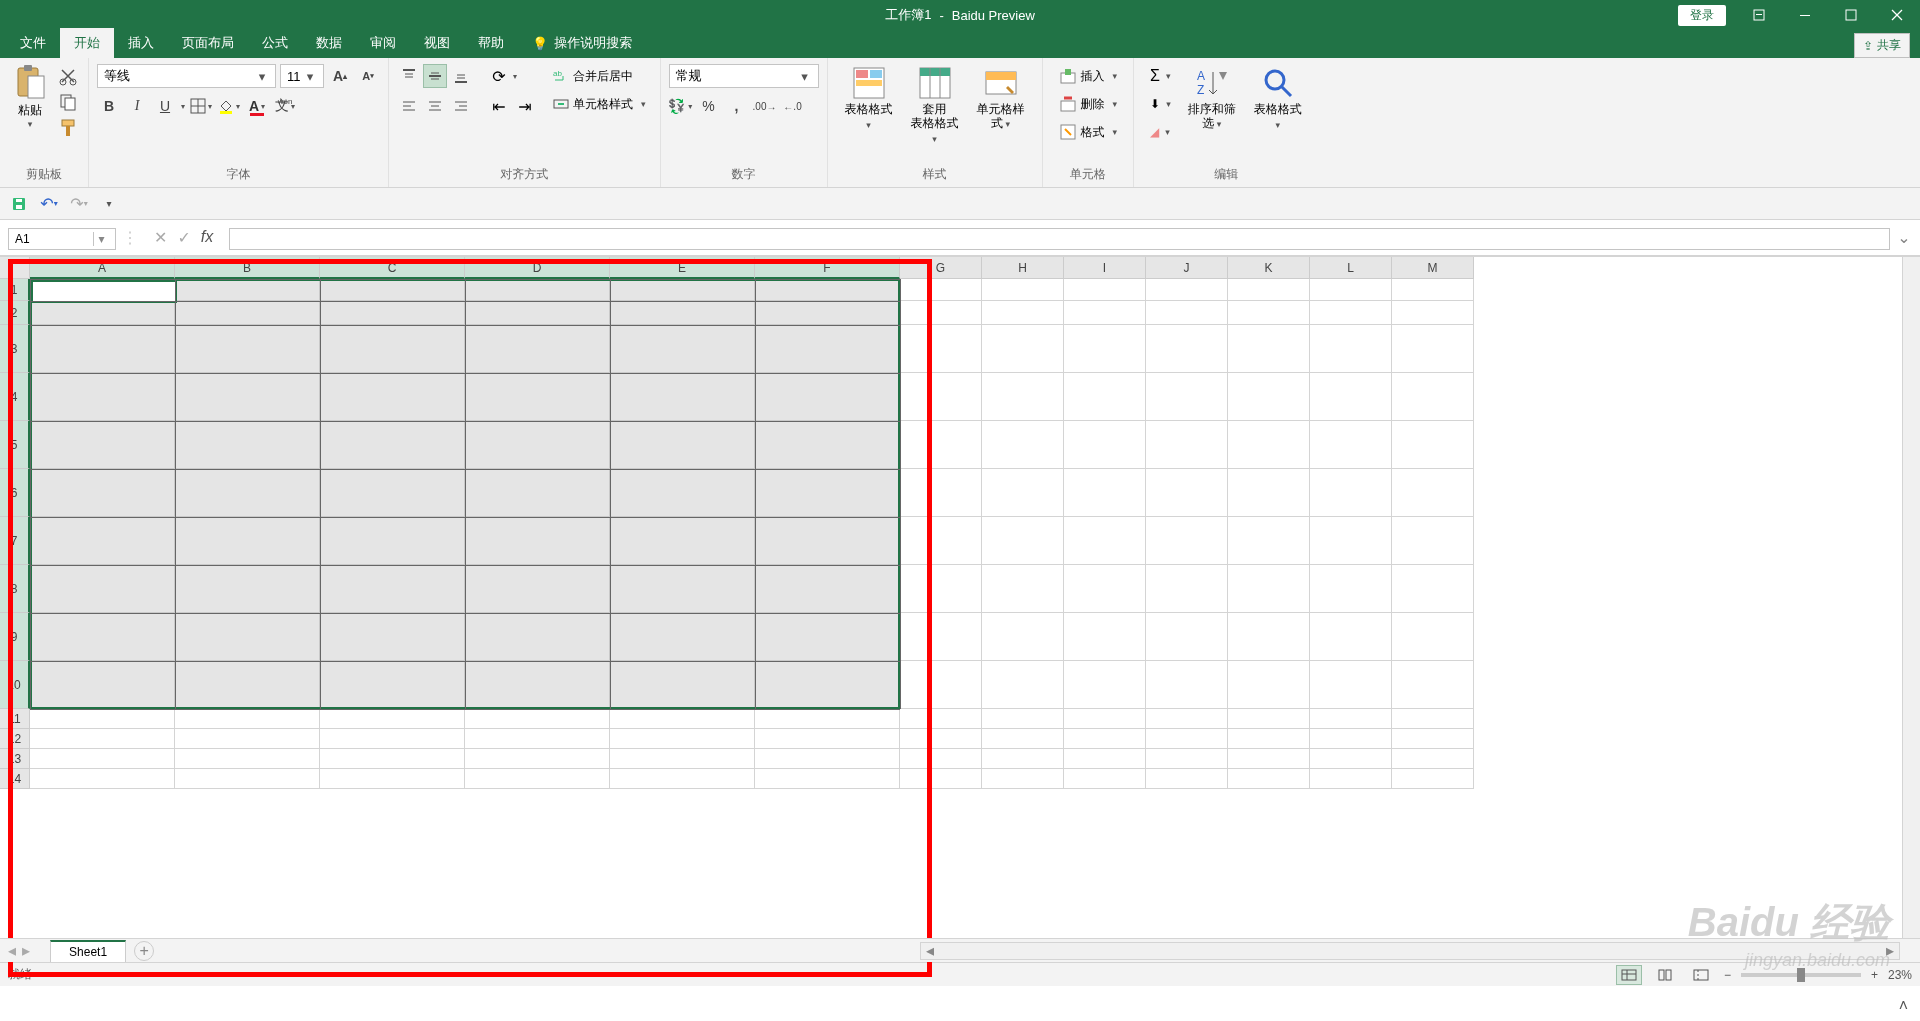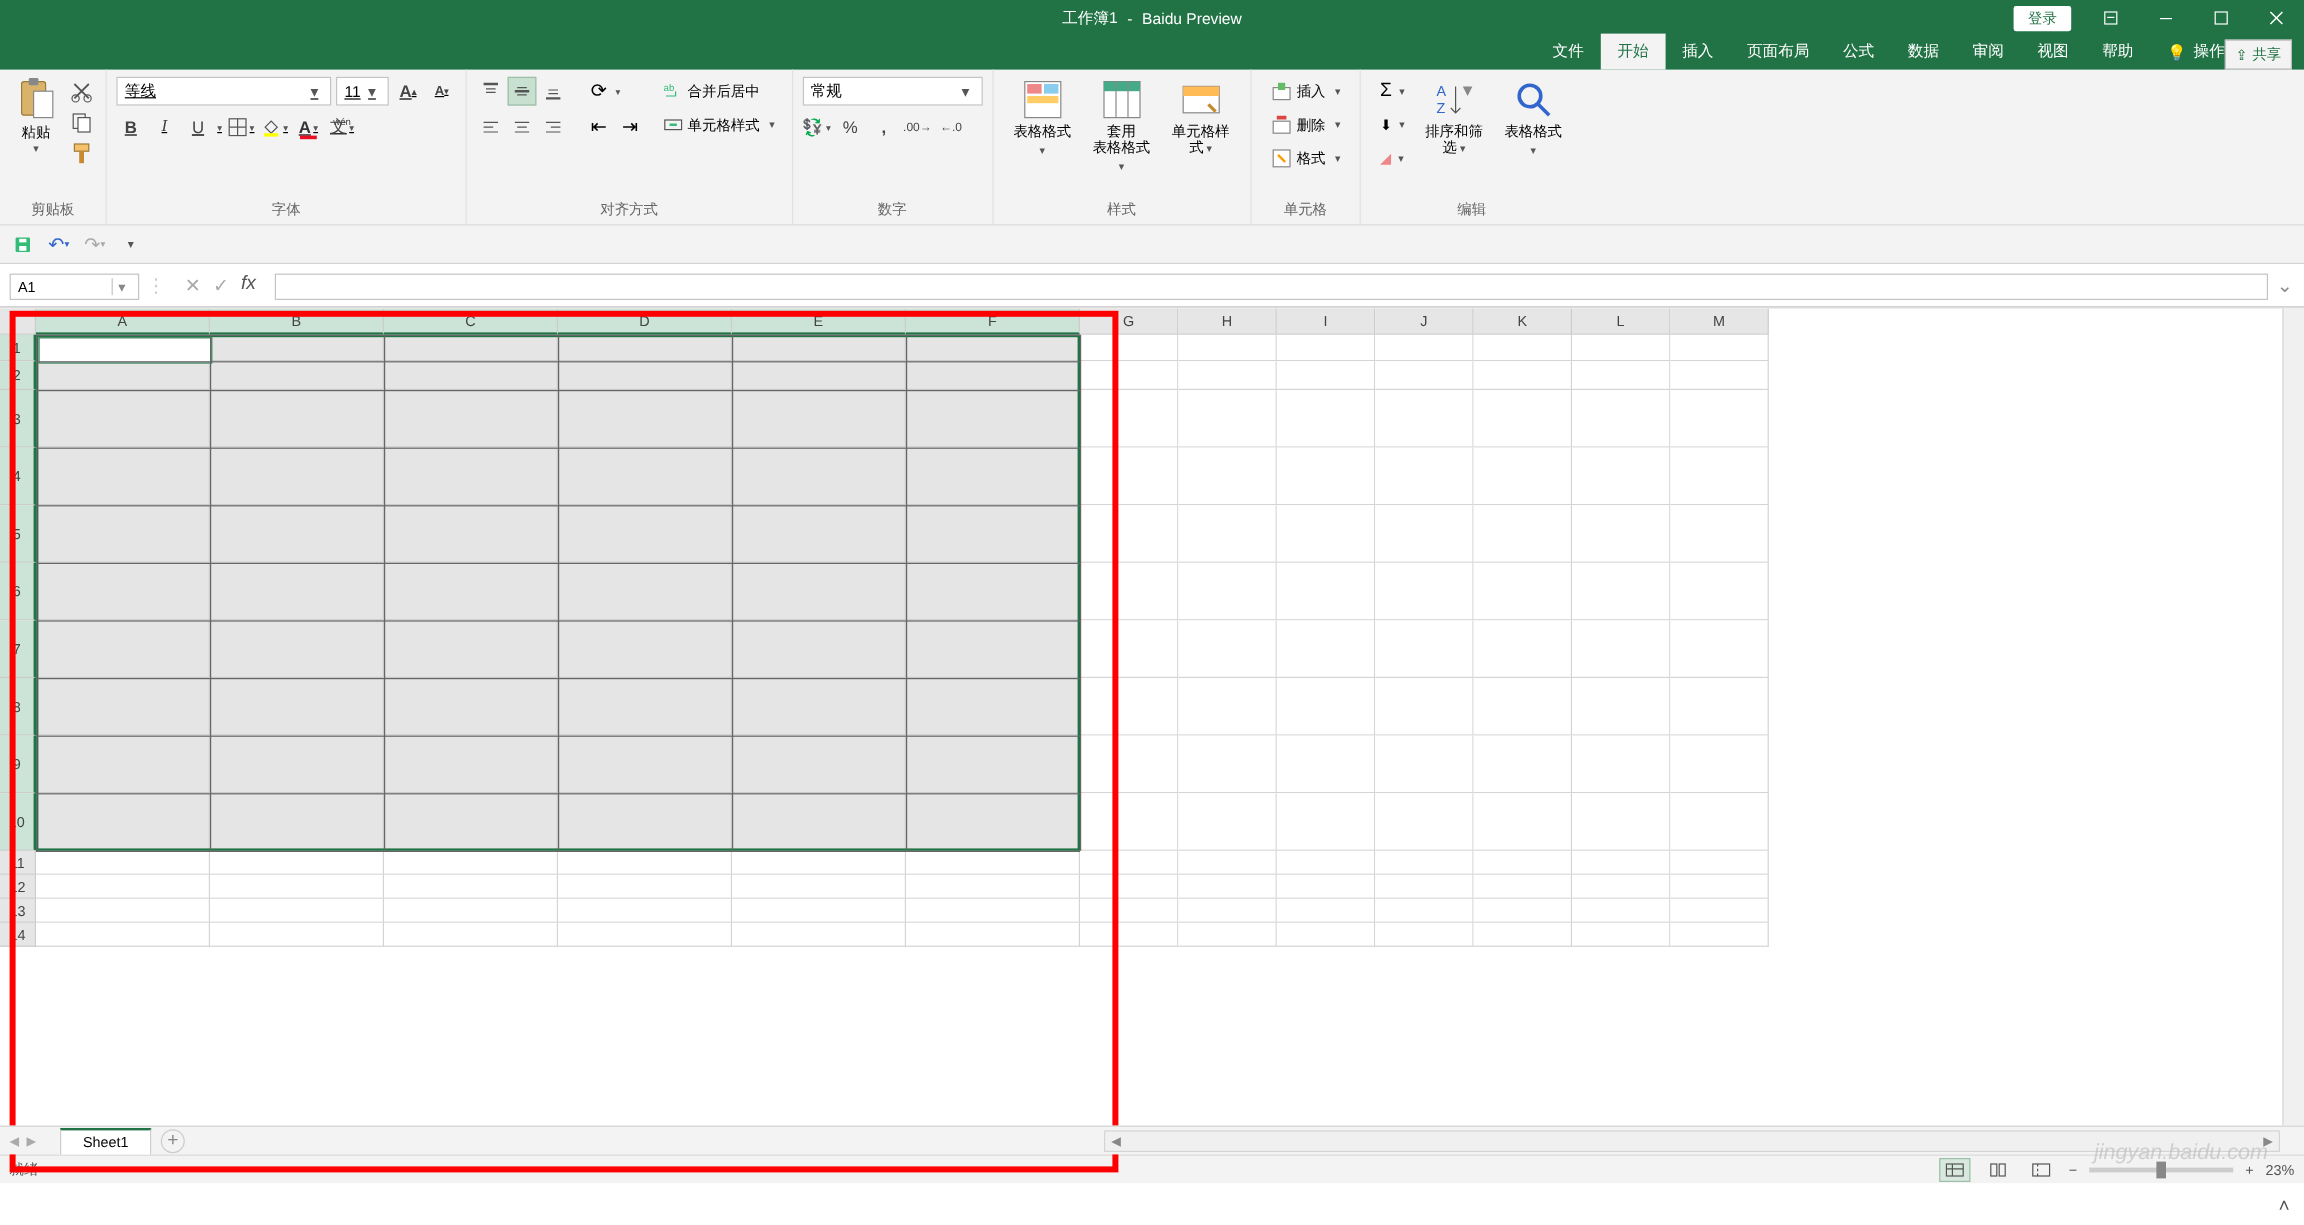--- a/index.html
+++ b/index.html
@@ -7,21 +7,21 @@
 
 
 .title-bar { height: 30px; background: #217346; display: flex; align-items: center; color: #fff; position: relative; }
 .title-center { position: absolute; left: 50%; transform: translateX(-50%); font-size: 13px; display: flex; align-items: center; gap: 8px; }
 .title-right { position: absolute; right: 0; display: flex; align-items: center; height: 100%; }
 .login-btn { background: #fff; color: #217346; padding: 2px 12px; font-size: 12px; margin-right: 10px; border-radius: 2px; }
 .win-btn { width: 46px; height: 30px; display: flex; align-items: center; justify-content: center; color: #fff; cursor: pointer; }
 .win-btn svg { width: 14px; height: 14px; }
 
 
-.ribbon-tabs { height: 28px; background: #217346; display: flex; align-items: flex-end; padding-left: 6px; position: relative; justify-content: flex-end; }
+.ribbon-tabs { height: 28px; background: #217346; display: flex; align-items: flex-end; padding-left: 6px; position: relative; }
 .tab { padding: 6px 14px; color: #fff; font-size: 13px; cursor: pointer; }
 .tab.active { background: #f3f3f3; color: #217346; }
 .share-btn { position: absolute; right: 10px; top: 3px; background: #f3f3f3; color: #217346; padding: 3px 8px; font-size: 12px; border: 1px solid #c0c0c0; display: flex; align-items: center; gap: 4px; }
 
 
 .ribbon { height: 130px; background: #f3f3f3; border-bottom: 1px solid #d4d4d4; display: flex; }
 .group { border-right: 1px solid #e1e1e1; padding: 4px 8px 2px 8px; display: flex; flex-direction: column; position: relative; }
 .group-body { flex: 1; display: flex; align-items: flex-start; }
 .group-label { text-align: center; font-size: 12px; color: #666; padding: 2px 0; position: relative; }
 
@@ -197,21 +197,21 @@
             <rect x="4" y="2" width="12" height="6" fill="#f5c26b" stroke="#9c7a3a"></rect>
             <rect x="8" y="8" width="4" height="10" fill="#c78a2e"></rect>
           </svg>
       </div>
     </div>
     <div class="group-label">剪贴板</div>
   </div>
 
   <div class="group" style="width:300px;">
     <div class="group-body">
-      <div class="font-rows" style="width:100%;text-decoration:underline;">
+      <div class="font-rows" style="width:100%;">
         <div class="row">
           <div class="combo" style="flex:1">
             <span>等线</span>
             <span class="combo-arrow" style="margin-left:auto">▾</span>
           </div>
           <div class="combo" style="width:44px">
             <span>11</span>
             <span class="combo-arrow" style="margin-left:auto">▾</span>
           </div>
           <div class="ico-btn" style="font-weight:bold">A<sup style="font-size:8px">▴</sup></div>
@@ -797,14 +797,15 @@
     <span>−</span>
     <div class="zoom-slider">
         <div class="thumb"></div>
       </div>
     <span>+</span>
     <span>23%</span>
   </div>
 </div>
 
 <div class="watermark">
+  <div class="wm1">Baidu 经验</div>
   <div class="wm2">jingyan.baidu.com</div>
 </div>
 
 </body></html>

